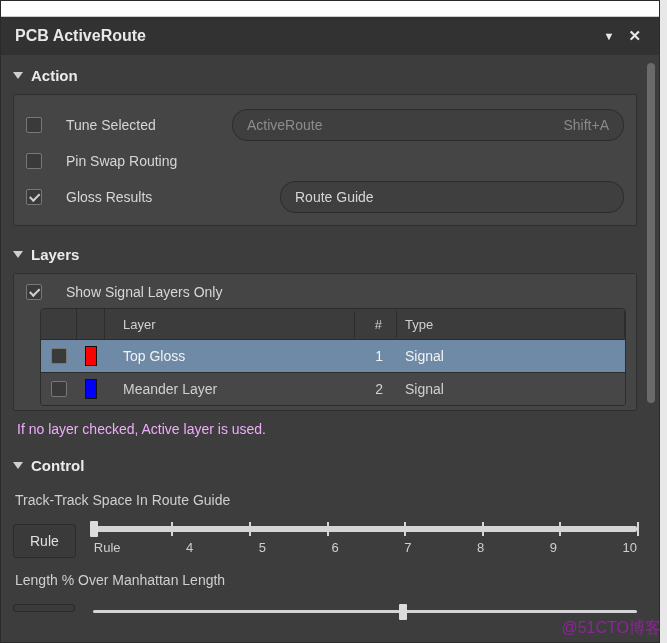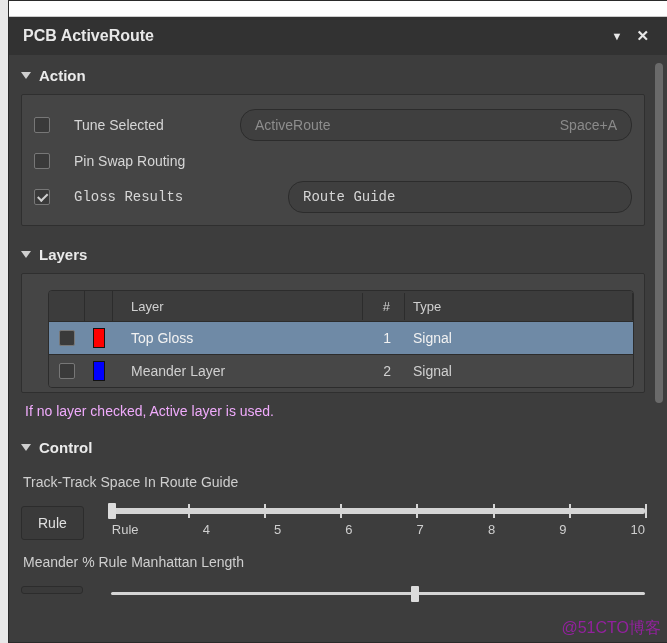--- a/index.html
+++ b/index.html
@@ -1,19 +1,19 @@
 <!DOCTYPE html>
 <html><head>
 <meta charset="utf-8">
 <style>
   * { box-sizing: border-box; margin: 0; padding: 0; }
   html, body { width: 667px; height: 643px; overflow: hidden; background: #e8e8e8; }
   body { font-family: "Segoe UI", Arial, sans-serif; font-size: 14px; color: #d0d0d0; position: relative; }
 
-  .window { position: absolute; left: 8px; top: 0; width: 660px; height: 643px; background: #3d3d3d; display: flex; flex-direction: column; border: 1px solid #2a2a2a; }
+  .window { position: absolute; left: 0; top: 0; width: 660px; height: 643px; background: #3d3d3d; display: flex; flex-direction: column; border: 1px solid #2a2a2a; }
 
   .titlebar-stub { background: #fff; height: 16px; border-bottom: 1px solid #ccc;}
   .panel-titlebar { background: #323232; color: #e8e8e8; font-weight: 600; font-size: 16px; padding: 10px 18px 10px 14px; display: flex; align-items: center; }
   .panel-titlebar .spacer { flex: 1; }
   .panel-titlebar .tri { font-size: 11px; margin-right: 14px; cursor: pointer; }
   .panel-titlebar .close { font-size: 15px; cursor: pointer; }
 
   .body-area { flex: 1; overflow: hidden; display: flex; }
   .scroll-content { flex: 1; padding: 6px 10px 0 12px; }
   .vscroll { width: 8px; margin: 8px 4px 8px 0; background: transparent; position: relative; }
@@ -48,21 +48,21 @@
   .thead .c-chk, .thead .c-color { border-right: 1px solid #2c2c2c; height: 30px;}
   .swatch { width: 20px; height: 20px; border: 1px solid #111; }
   .trow { background: #474747; border-top: 1px solid #2c2c2c; }
   .trow.selected { background: #6f8aa6; color: #f2f2f2; }
   .trow .c-chk .check { background: #3a3a3a; }
 
   .note { color: #f0abfc; font-size: 14px; margin: 10px 2px 2px 4px; }
 
   .control-label { color: #cfcfcf; margin: 8px 0 16px 2px; }
 
-  .slider-row { display: flex; align-items: flex-start; gap: 28px; margin-bottom: 14px;}
+  .slider-row { display: flex; align-items: flex-start; gap: 18px; margin-bottom: 14px;}
   .value-box { background: #3a3a3a; border: 1px solid #2c2c2c; border-radius: 3px; padding: 8px 16px; color: #e0e0e0; min-width: 62px; text-align: left; }
   .slider-wrap { flex: 1; padding-top: 2px; }
   .slider-track { position: relative; height: 6px; background: #d5d5d5; border-radius: 2px; }
   .slider-tick { position: absolute; top: -4px; width: 2px; height: 14px; background: #d5d5d5; }
   .slider-thumb { position: absolute; top: -5px; width: 8px; height: 16px; background: #dcdcdc; border-radius: 1px; transform: translateX(-50%); }
   .slider-labels { display: flex; justify-content: space-between; margin-top: 8px; color: #cfcfcf; font-size: 13px; }
 
   .watermark { position: absolute; right: 6px; bottom: 4px; color: #a21caf; font-size: 16px; opacity: .85; pointer-events: none; text-align: center; }
 </style>
 </head>
@@ -88,47 +88,51 @@
           <span>Action</span>
         </div>
         <div class="section-inner">
 
           <div class="row">
             <span class="check"></span>
             <span class="check-label">Tune Selected</span>
             <div class="btn">
               <span>ActiveRoute</span>
               <span class="spacer"></span>
-              <span class="shortcut">Space+A</span>
+              <span class="shortcut">Shift+A</span>
             </div>
           </div>
 
           <div class="row">
             <span class="check"></span>
             <span class="check-label wide">Pin Swap Routing</span>
           </div>
 
-          <div class="row" style="margin-bottom:2px;font-family:Liberation Mono, monospace;">
+          <div class="row" style="margin-bottom:2px;">
             <span class="check checked"></span>
             <span class="check-label">Gloss Results</span>
             <div class="btn enabled">
               <span>Route Guide</span>
             </div>
           </div>
 
         </div>
       </div>
 
       <div class="section">
         <div class="section-header">
           <span class="caret"></span>
           <span>Layers</span>
         </div>
         <div class="section-inner" style="padding:10px 10px 4px 10px;">
 
+          <div class="row" style="margin:0 0 8px 2px;">
+            <span class="check checked"></span>
+            <span class="check-label wide">Show Signal Layers Only</span>
+          </div>
 
           <div class="table">
             <div class="thead">
               <div class="cell c-chk"></div>
               <div class="cell c-color"></div>
               <div class="cell c-name">Layer</div>
               <div class="cell c-num">#</div>
               <div class="cell c-type">Type</div>
             </div>
 
@@ -189,21 +193,21 @@
               <span>5</span>
               <span>6</span>
               <span>7</span>
               <span>8</span>
               <span>9</span>
               <span>10</span>
             </div>
           </div>
         </div>
 
-        <div class="control-label">Meander % Rule Manhattan Length</div>
+        <div class="control-label">Length % Over Manhattan Length</div>
 
         <div class="slider-row" style="margin-bottom:0;">
           <div class="value-box" style="visibility:visible; min-height:8px; padding:4px 16px 0 16px;"></div>
           <div class="slider-wrap">
             <div class="slider-track" style="height:3px; margin-top:4px;">
               <span class="slider-thumb" style="left:57%; top:-6px;"></span>
             </div>
           </div>
         </div>
 

